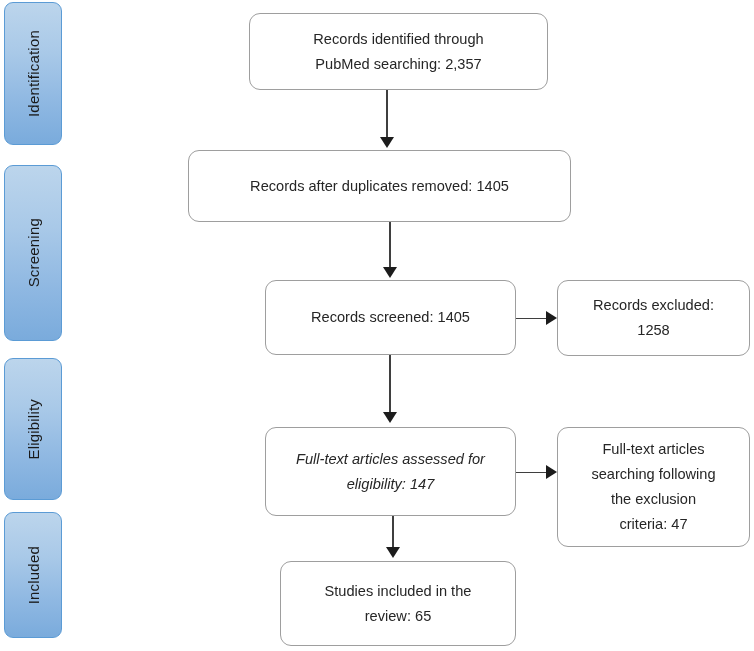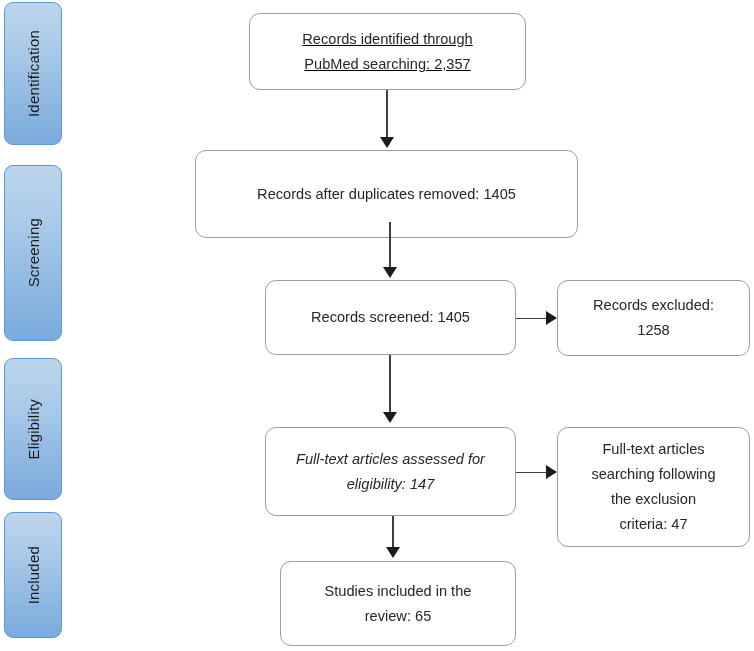--- a/index.html
+++ b/index.html
@@ -103,28 +103,28 @@
   </div>
 
   <div class="stage-bar" style="top:358px; height:142px;">
     <span class="stage-label">Eligibility</span>
   </div>
 
   <div class="stage-bar" style="top:512px; height:126px;">
     <span class="stage-label">Included</span>
   </div>
 
-  <div class="flow-box" style="left:249px; top:13px; width:277px; height:77px;text-decoration:underline;">
+  <div class="flow-box" style="left:249px; top:13px; width:299px; height:77px;">
     <div class="flow-text">
       <div>Records identified through</div>
       <div>PubMed searching: 2,357</div>
     </div>
   </div>
 
-  <div class="flow-box" style="left:195px; top:150px; width:383px; height:88px;">
+  <div class="flow-box" style="left:188px; top:150px; width:383px; height:72px;">
     <div class="flow-text">
       <div>Records after duplicates removed: 1405</div>
     </div>
   </div>
 
   <div class="flow-box" style="left:265px; top:280px; width:251px; height:75px;">
     <div class="flow-text">
       <div>Records screened: 1405</div>
     </div>
   </div>

